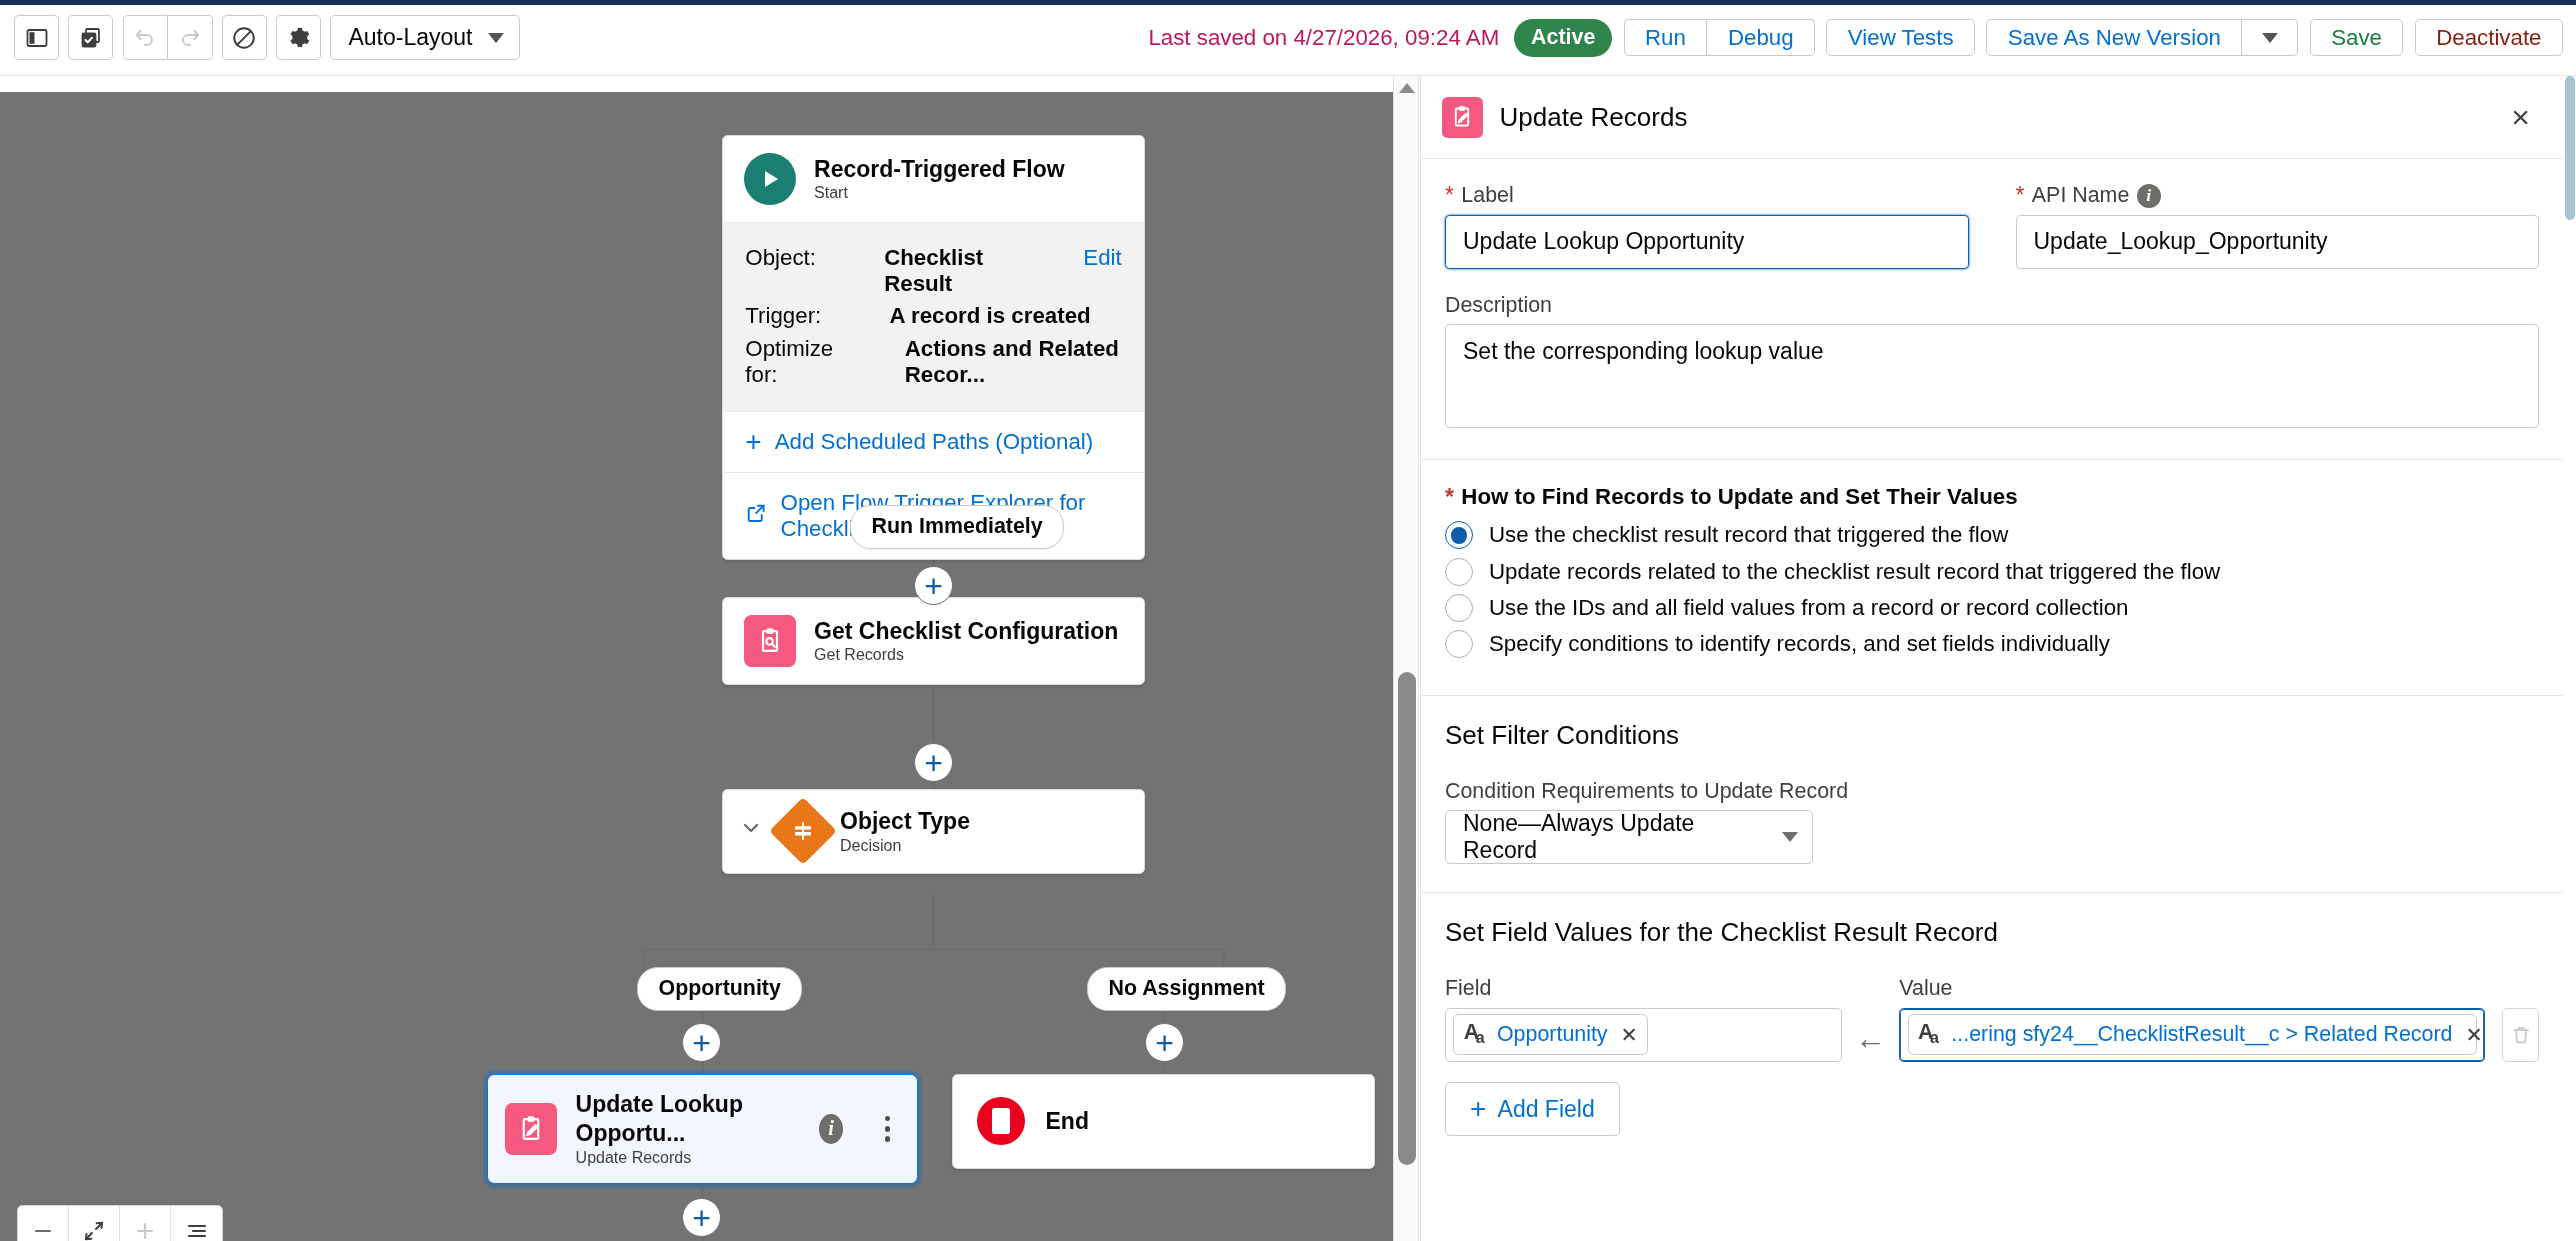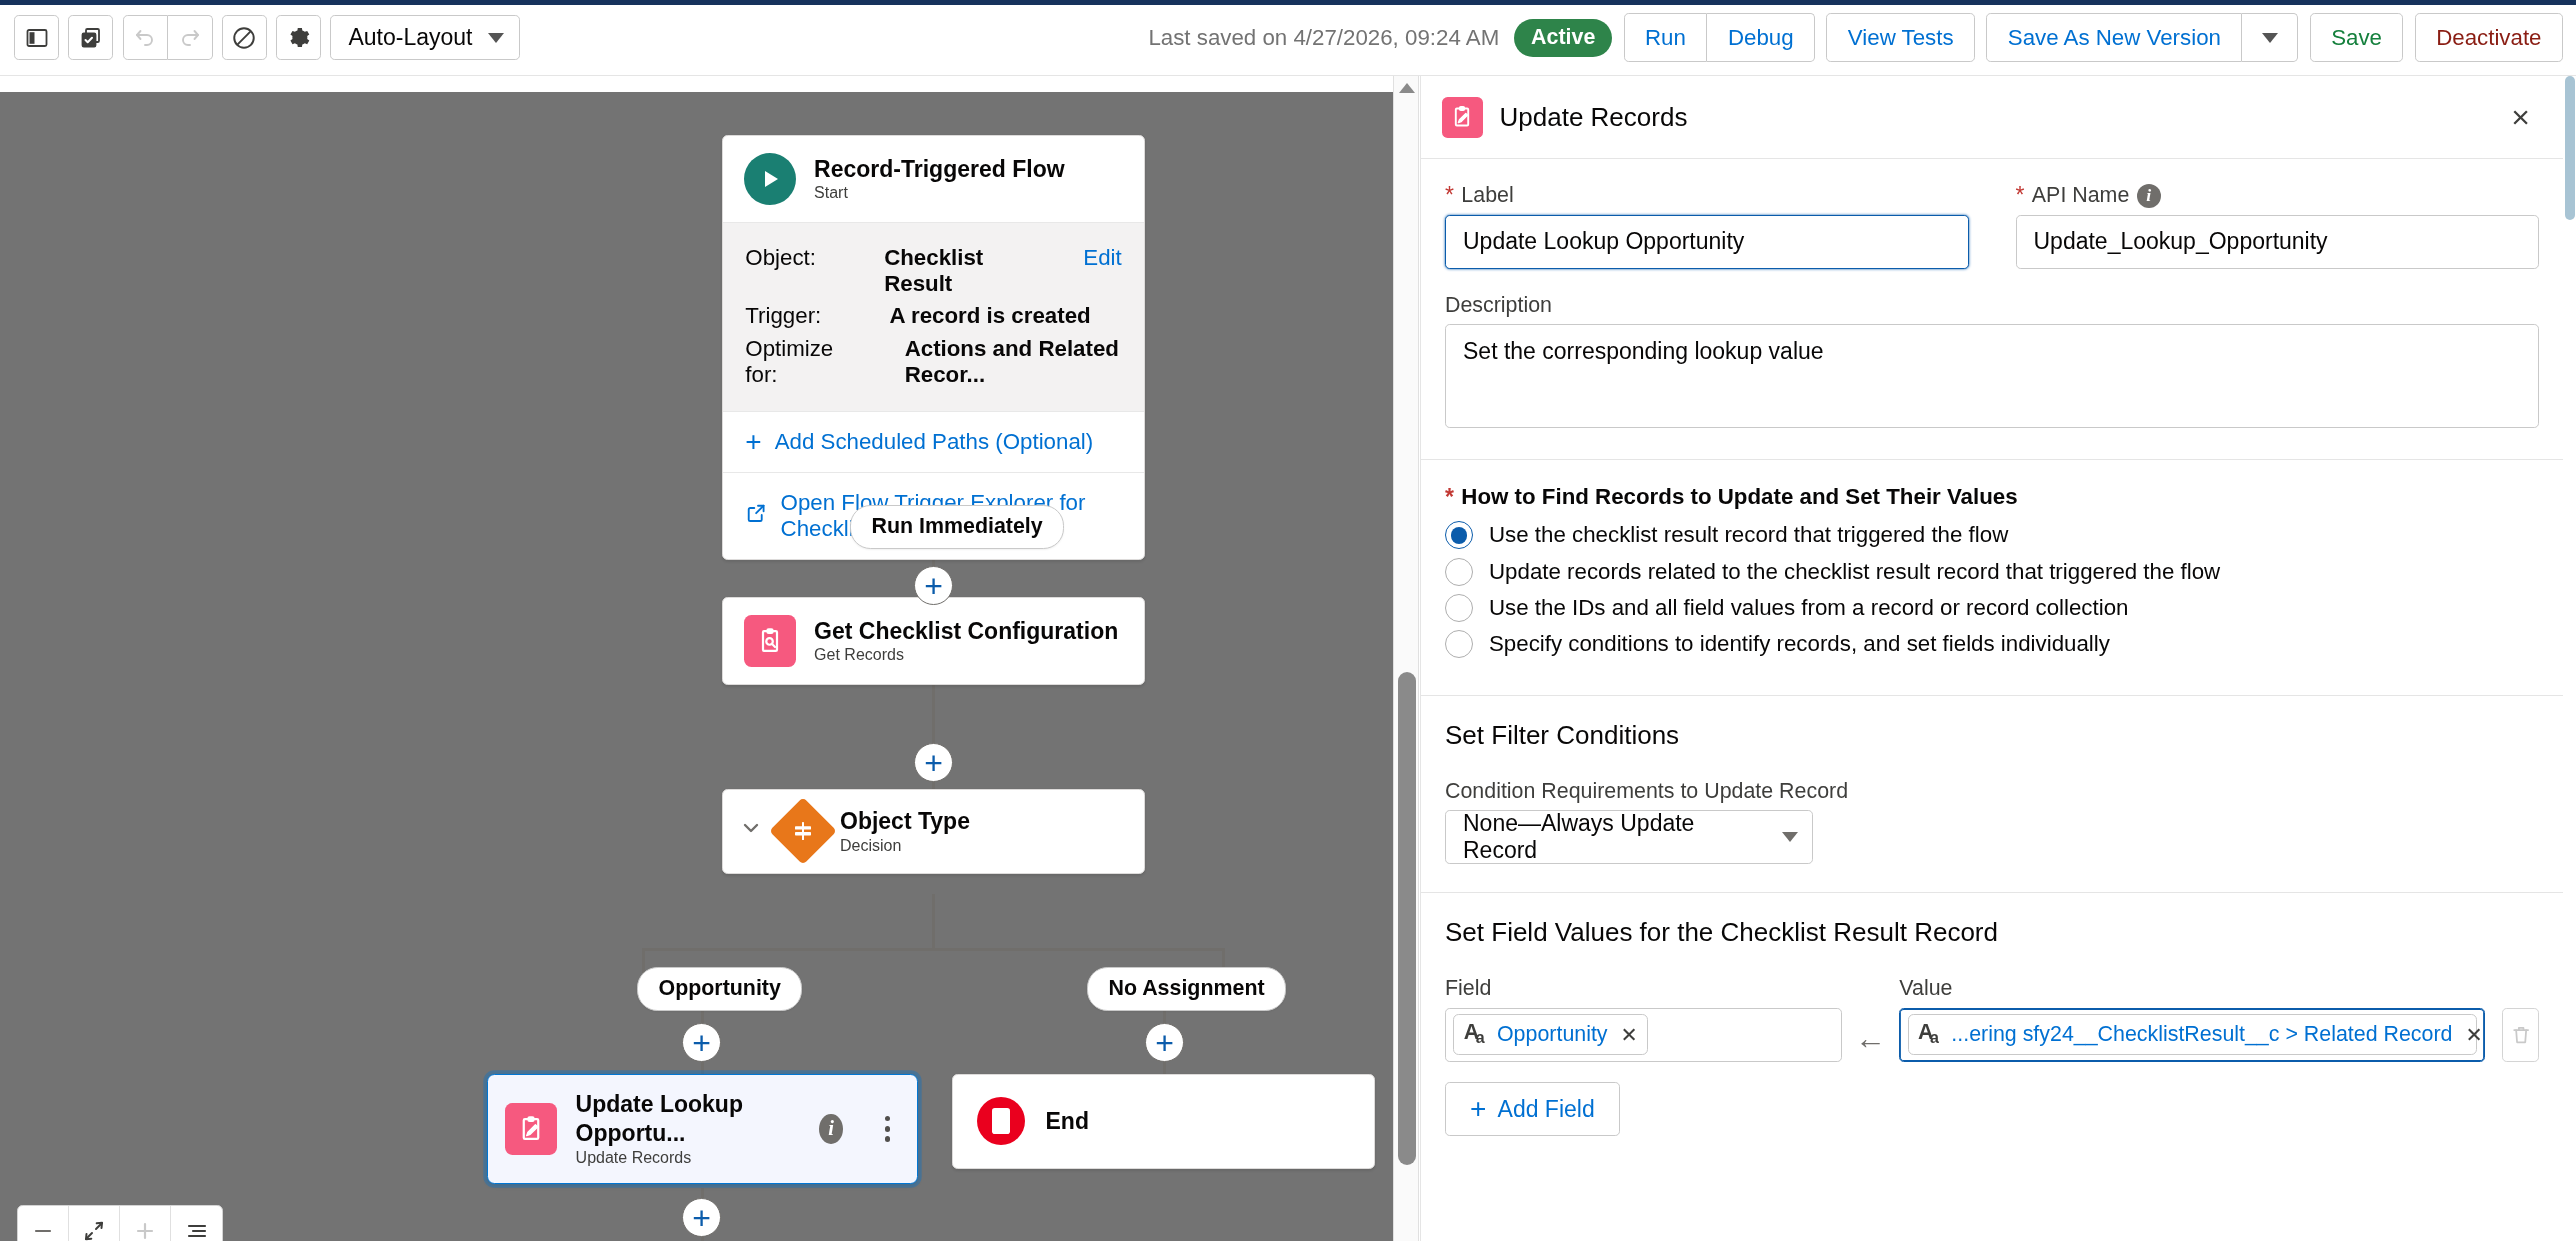--- a/index.html
+++ b/index.html
@@ -33,28 +33,28 @@
   .tb-group .tb-btn:last-child { border-radius: 0 4.7px 4.7px 0; }
   .tb-select {
     height: 45px; border: 0.9px solid #c9c9c9; border-radius: 4.7px; background: #fff;
     display: flex; align-items: center; gap: 15px; padding: 0 15px 0 17px;
     font-size: 23px; color: #080707; cursor: pointer;
   }
   .caret { width: 0; height: 0; border-left: 8.4px solid transparent;
            border-right: 8.4px solid transparent; border-top: 10.2px solid #555; }
 
   .tb-right { margin-left: auto; display: flex; align-items: center; padding-right: 13px; gap: 11.2px; }
-  #saved-text { font-size: 22.3px; color: #737373; white-space: nowrap; }
+  #saved-text { font-size: 22.3px; color: #be185d; white-space: nowrap; }
   #status-badge {
     background: #2e844a; color: #fff; font-size: 21.4px; font-weight: bold;
     border-radius: 22.3px; padding: 6.5px 17px; margin-left: 3.7px;
   }
   .act-group { display: flex; }
   .act-btn {
-    height: 49px; border: 0.9px solid #c9c9c9; background: #fff;
+    height: 37px; border: 0.9px solid #c9c9c9; background: #fff;
     color: #0070d2; font-size: 22.3px; padding: 0 20.5px;
     display: flex; align-items: center; justify-content: center; cursor: pointer;
     white-space: nowrap;
   }
   .act-group .act-btn { border-radius: 0; border-left: none; }
   .act-group .act-btn:first-child { border-radius: 4.7px 0 0 4.7px; border-left: 0.9px solid #c9c9c9; }
   .act-group .act-btn:last-child { border-radius: 0 4.7px 4.7px 0; }
   .act-single { border-radius: 4.7px; border: 0.9px solid #c9c9c9; }
   .act-btn.disabled { color: #15803d; cursor: default; }
   .act-btn.danger { color: #8a1d13; }

